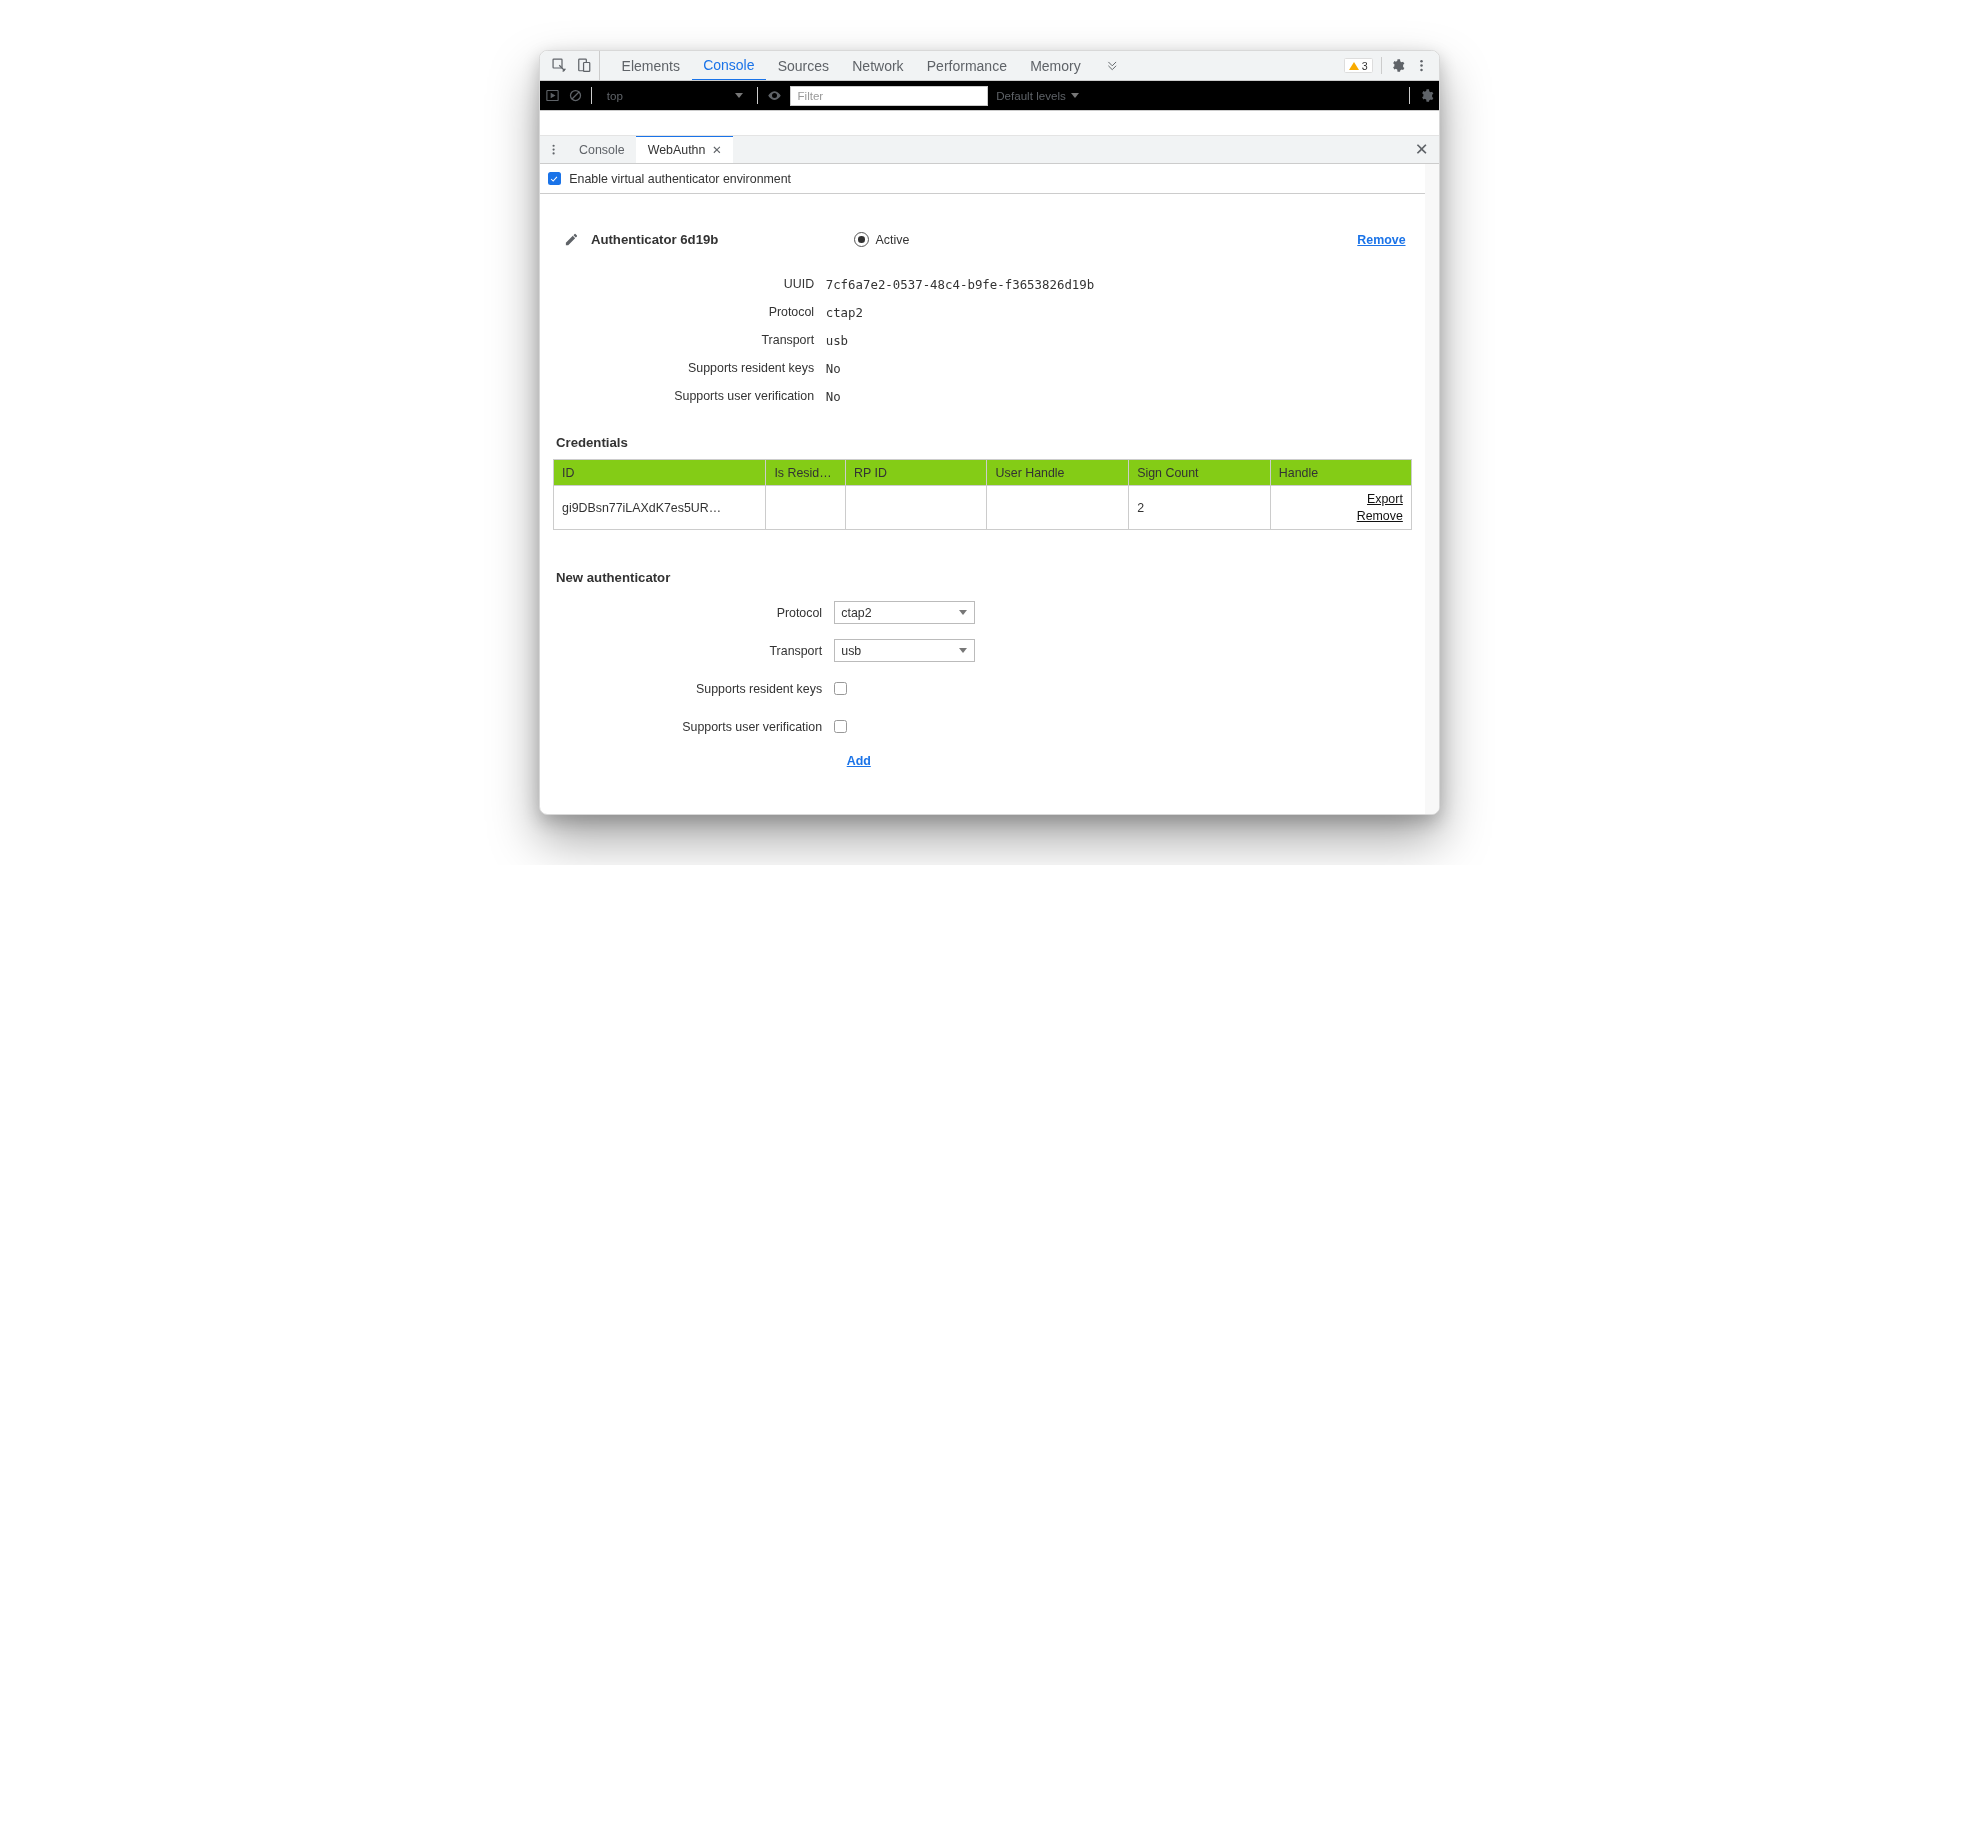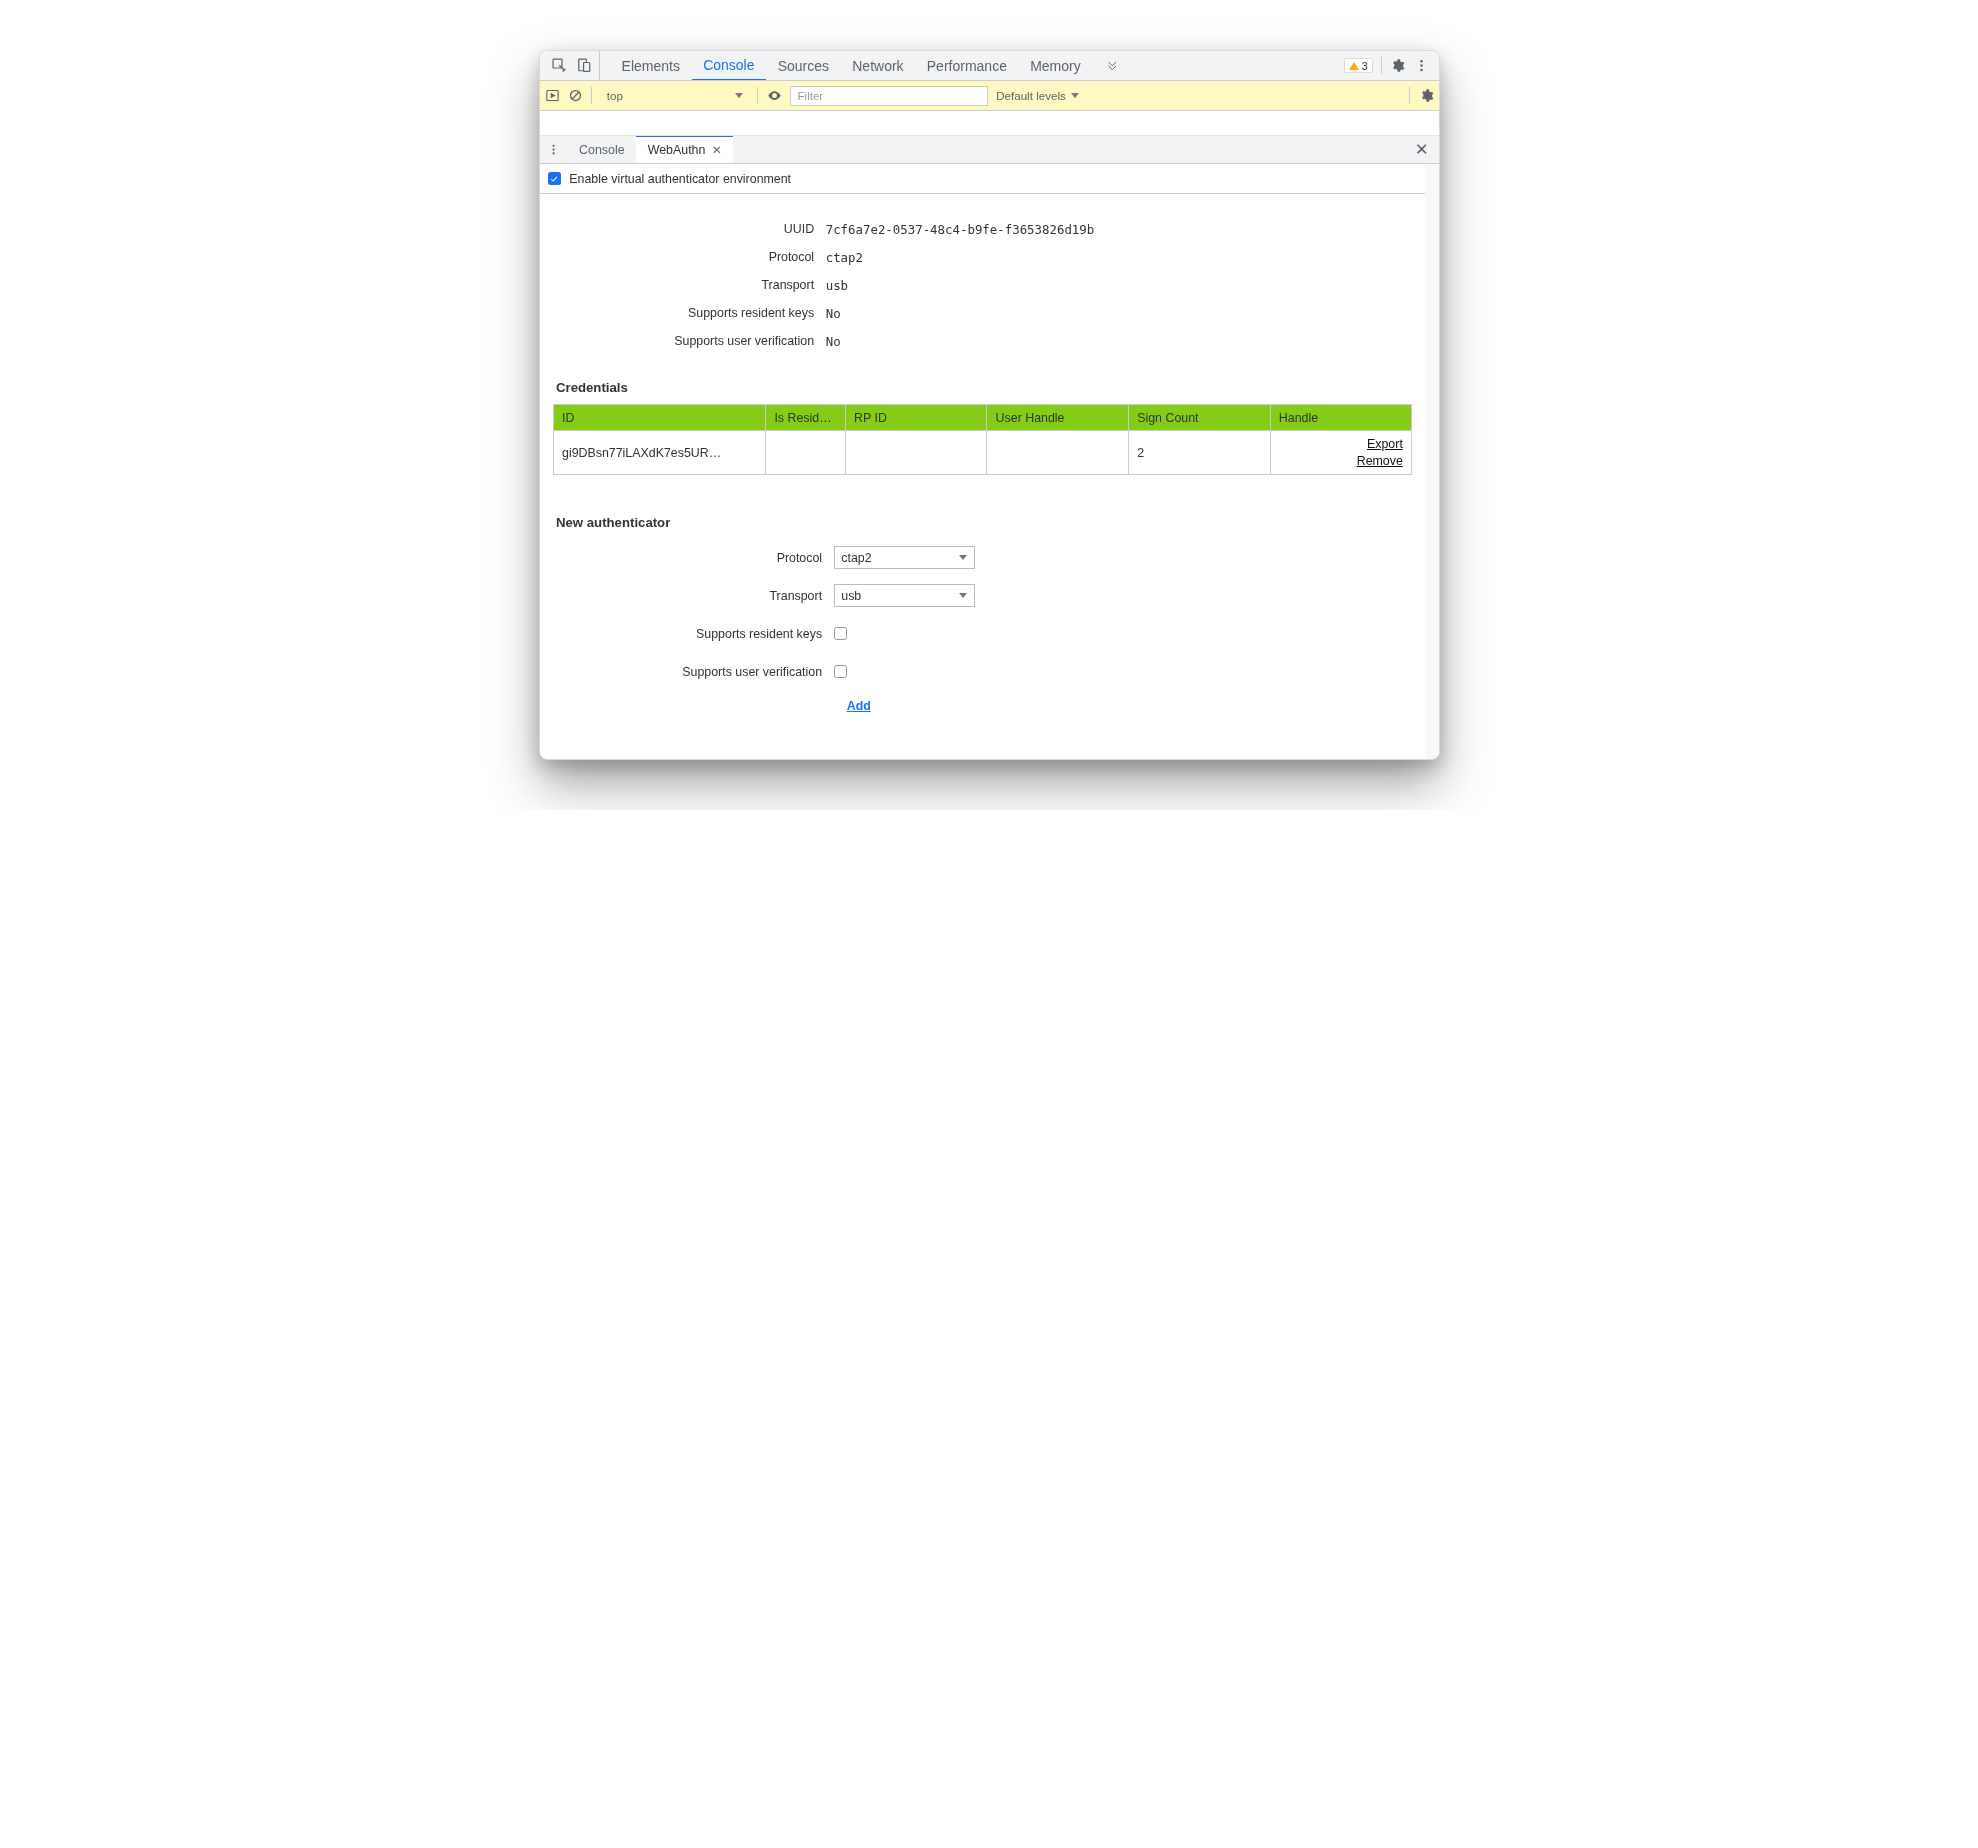--- a/index.html
+++ b/index.html
@@ -64,21 +64,21 @@
     padding: 0.8px 4.1px; font-size: 10.7px; color: #333;
   }
   .warn-tri {
     width: 0; height: 0; border-left: 5px solid transparent; border-right: 5px solid transparent;
     border-bottom: 8.3px solid #f9ab00; display: inline-block;
   }
   .divider-v { width: 0.8px; height: 16.5px; background: #ccc; }
   .gear-icon, .dots-icon { width: 15px; height: 15px; color: #5f6368; }
   
   .console-bar {
-    height: 30px; border-bottom: 0.8px solid #ccc; background: #fef9c3;
+    height: 30px; border-bottom: 0.8px solid #ccc; background: #000000;
     display: flex; align-items: center; padding: 0 5px; gap: 8.3px; color: #5f6368;
   }
   .play-icon, .ban-icon, .eye-icon { width: 15px; height: 15px; }
   .context-select {
     display: flex; align-items: center; gap: 6.6px; font-size: 11.6px;
     border: none; height: 23px; padding: 0 6.6px; color: #5f6368;
     background: transparent;
   }
   .tri-down { width: 0; height: 0; border-left: 4.1px solid transparent; border-right: 4.1px solid transparent; border-top: 5px solid #777; }
   .filter-input {
@@ -284,20 +284,35 @@
         <div class="chk">
           <svg viewBox="0 0 24 24">
               <path d="M5 12 L10 17 L19 7"></path>
             </svg>
         </div>
         <span class="enable-label">Enable virtual authenticator environment</span>
       </div>
 
       <div class="panel-body">
 
+        <div class="auth-header">
+          <span>
+            <svg class="pencil-icon" viewBox="0 0 24 24" fill="#5f6368">
+                <path d="M3 17.25V21h3.75L17.81 9.94l-3.75-3.75L3 17.25zM20.71 7.04a1 1 0 000-1.41l-2.34-2.34a1 1 0 00-1.41 0L15.13 5.12l3.75 3.75 1.83-1.83z"></path>
+              </svg>
+          </span>
+          <span class="auth-name">Authenticator 6d19b</span>
+          <div class="radio-active">
+            <div class="radio-outer">
+                <div class="radio-inner"></div>
+              </div>
+            <span>Active</span>
+          </div>
+          <span class="link-blue remove-link">Remove</span>
+        </div>
 
         <div class="props">
           <div class="prop-row">
             <div class="prop-label">UUID</div>
             <div class="prop-value">7cf6a7e2-0537-48c4-b9fe-f3653826d19b</div>
           </div>
           <div class="prop-row">
             <div class="prop-label">Protocol</div>
             <div class="prop-value">ctap2</div>
           </div>

